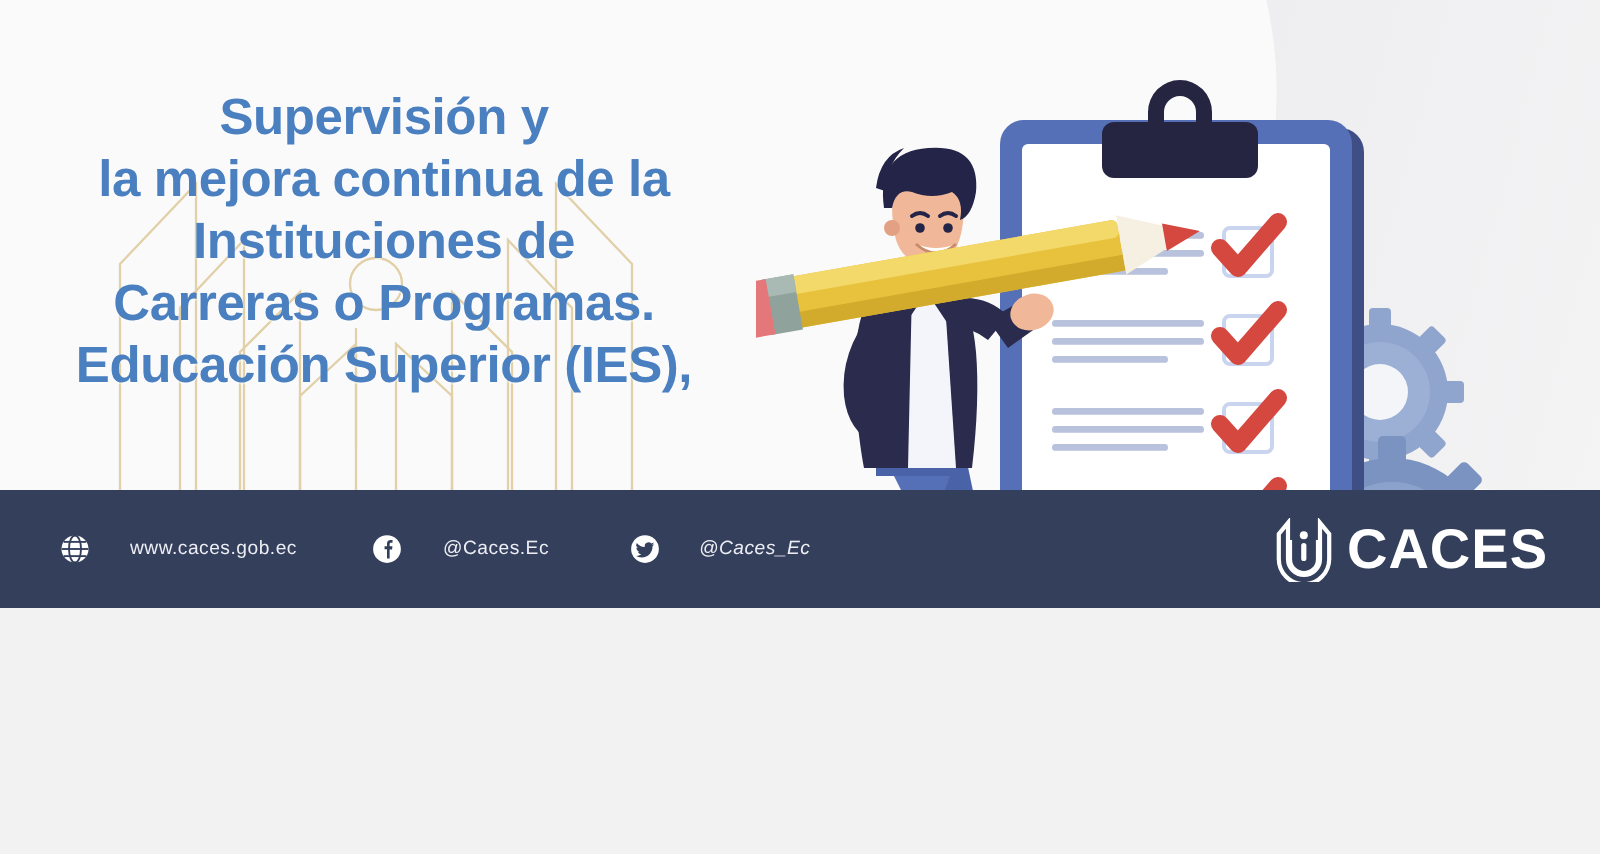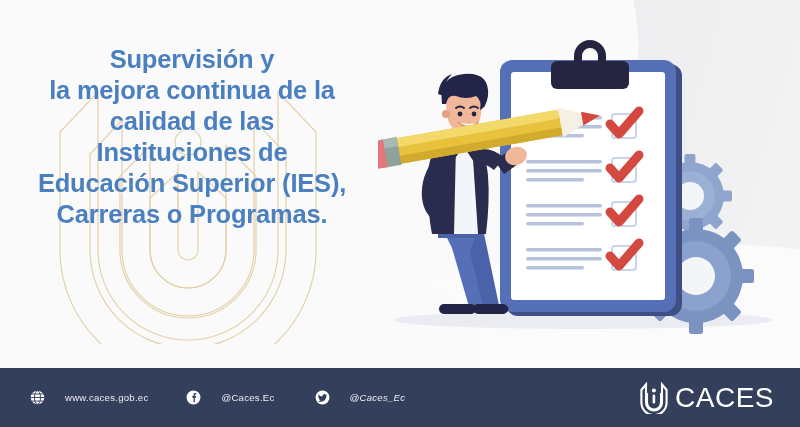--- a/index.html
+++ b/index.html
@@ -1,21 +1,21 @@
 <!DOCTYPE html>
 <html><head>
 <meta charset="utf-8">
 <style>
   html,body{margin:0;padding:0;}
   body{
     width:800px;height:427px;overflow:hidden;
     font-family:"Liberation Sans", sans-serif;
     background:#f2f2f3;
   }
-  #stage{position:relative;width:800px;height:427px;overflow:hidden;background:#f2f2f3;}
+  #stage{position:relative;width:800px;height:304px;overflow:hidden;background:#f2f2f3;}
 
   
   .bg-base{position:absolute;inset:0;
     background:linear-gradient(105deg,#ffffff 0%,#f7f7f8 38%,#eeeef0 72%,#f4f4f5 100%);}
   .bg-swoosh{position:absolute;}
   .sw1{left:-120px;top:-210px;width:760px;height:560px;border-radius:50%;
        background:#fafafb;transform:rotate(-8deg);}
   .sw2{right:-220px;top:248px;width:820px;height:330px;border-radius:50% 50% 0 0;
        background:#fbfbfc;transform:rotate(-6deg);}
   .sw3{left:-80px;top:236px;width:560px;height:200px;border-radius:50% 50% 0 0;
@@ -42,21 +42,21 @@
   .footer{position:absolute;left:0;bottom:0;width:800px;height:59px;background:#343f5c;}
   .footer-inner{position:absolute;left:30px;top:0;height:59px;display:flex;align-items:center;gap:0;}
   .f-item{display:flex;align-items:center;height:59px;}
   .f-item .lbl{color:#eceef3;font-size:9.6px;letter-spacing:.25px;margin-left:20px;white-space:nowrap;}
   .gap1{width:38px;}
   .gap2{width:40px;}
   .ic{width:15px;height:15px;flex:0 0 15px;}
 
   .brand{position:absolute;right:26px;top:0;height:59px;display:flex;align-items:center;gap:6px;}
   .brand-mark{width:30px;height:32px;}
-  .brand-name{color:#ffffff;font-size:28px;font-weight:400;letter-spacing:.5px;
+  .brand-name{color:#ffffff;font-size:28px;font-weight:700;letter-spacing:.5px;
     font-family:"Liberation Sans", sans-serif;line-height:1;}
 </style>
 </head>
 <body>
 
 <div id="stage">
 
   <div class="bg-base"></div>
   <div class="bg-swoosh sw1"></div>
   <div class="bg-swoosh sw4"></div>
@@ -72,24 +72,23 @@
         <path d="M122 184 L122 236 A38 38 0 0 0 198 236 L198 184 L170 158 L170 236 A8 8 0 0 1 150 236 L150 158 Z"></path>
         <path d="M150 150 L150 210" stroke-width="1.1"></path>
         <circle cx="160" cy="128" r="13"></circle>
       </g>
     </svg>
   </div>
 
   <div class="headline" id="headline">
       <span class="ln">Supervisión y</span>
       <span class="ln">la mejora continua de la</span>
-      <span class="ln">calidad de las</span>
       <span class="ln">Instituciones de</span>
+      <span class="ln">Carreras o Programas.</span>
       <span class="ln">Educación Superior (IES),</span>
-      <span class="ln">Carreras o Programas.</span>
     </div>
 
   <div class="illus">
     <svg viewBox="0 0 412 322" width="412" height="322">
 
       <ellipse cx="205" cy="292" rx="190" ry="9" fill="#e6e7ee" opacity=".75"></ellipse>
 
       <g>
         <g transform="translate(312,168)">
           <g fill="#8fa5cd">

